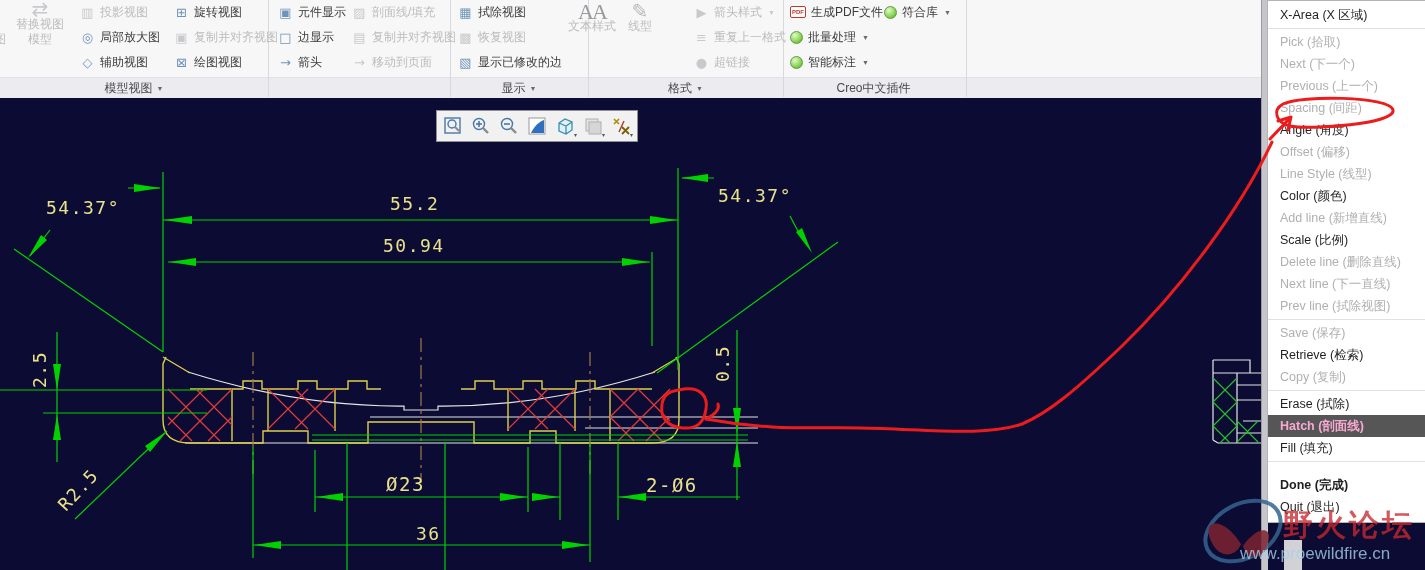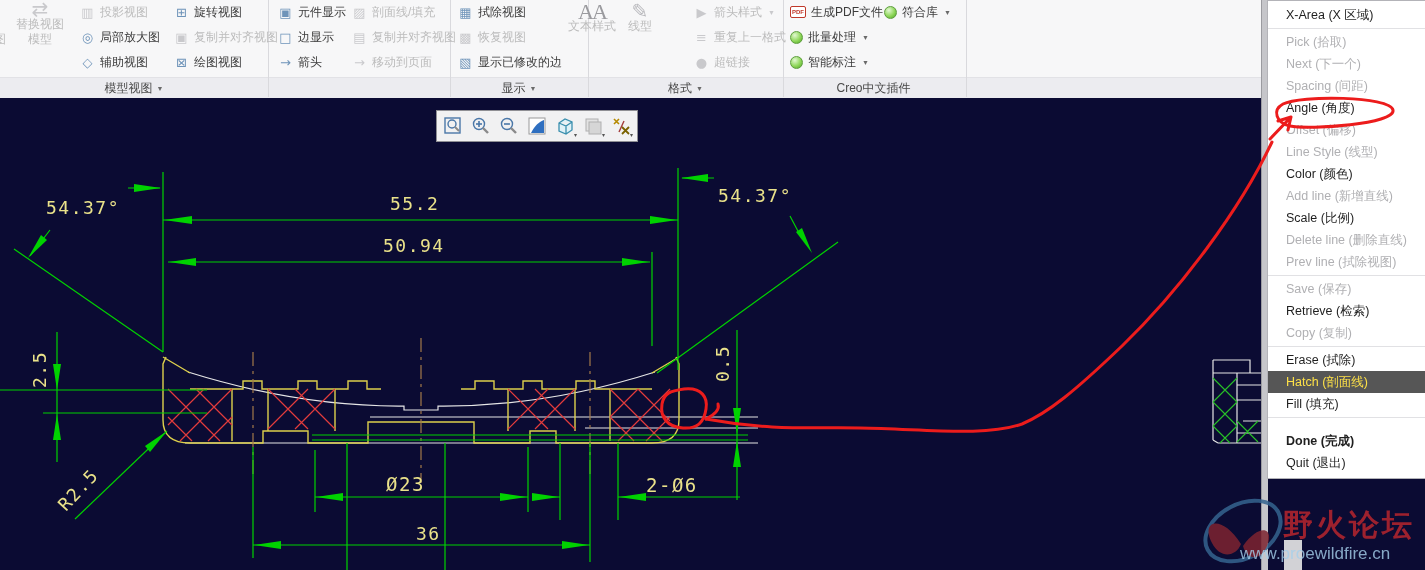--- a/index.html
+++ b/index.html
@@ -37,23 +37,23 @@
   #viewbar{position:absolute;left:436px;top:110px;height:30px;display:flex;align-items:center;
            background:#f1f1f2;border:1px solid #8f8f94;padding:0 3px;gap:2px;}
   .vbtn{width:26px;height:26px;display:flex;align-items:center;justify-content:center;position:relative;}
   .vbtn svg{display:block;}
   .vbtn .corner{position:absolute;right:1px;bottom:1px;font-size:6px;color:#555;}
   
   #menustrip{position:absolute;left:1261px;top:0;width:6px;height:570px;background:#c6c6ca;border-left:1px solid #9b9ba0;}
   #menu{position:absolute;left:1267px;top:0;width:158px;background:#ffffff;
         border:1px solid #b3b3b8;border-right:none;box-sizing:border-box;padding:3px 0 4px 0;
         font-size:12.5px;}
-  .mi{height:22px;line-height:22px;padding-left:18px;color:#1f1f1f;cursor:default;white-space:nowrap;}
+  .mi{height:22px;line-height:22px;padding-left:12px;color:#1f1f1f;cursor:default;white-space:nowrap;}
   .mi.dis{color:#b0b0b3;}
-  .mi.hl{background:#565656;color:#fde047;}
+  .mi.hl{background:#565656;color:#f9a8d4;font-weight:bold;}
   .mi.bold{font-weight:bold;margin-top:12px;}
   .msep{border-top:1px solid #e1e1e4;margin:2px 0;}
   #scrollnub{position:absolute;left:1284px;top:540px;width:18px;height:30px;background:#d2d2d6;}
 </style>
 </head>
 <body>
 
 <div id="stage">
 
   <div id="canvasbg"></div>
@@ -336,28 +336,30 @@
     </div>
   </div>
 
   <div id="menustrip"></div>
   <div id="scrollnub"></div>
   <div id="menu">
     <div class="mi">X-Area (X 区域)</div>
     <div class="msep"></div>
     <div class="mi dis">Pick (拾取)</div>
     <div class="mi dis">Next (下一个)</div>
+    <div class="mi dis">Previous (上一个)</div>
     <div class="mi dis">Spacing (间距)</div>
     <div class="mi">Angle (角度)</div>
     <div class="mi dis">Offset (偏移)</div>
     <div class="mi dis">Line Style (线型)</div>
     <div class="mi">Color (颜色)</div>
     <div class="mi dis">Add line (新增直线)</div>
     <div class="mi">Scale (比例)</div>
     <div class="mi dis">Delete line (删除直线)</div>
+    <div class="mi dis">Next line (下一直线)</div>
     <div class="mi dis">Prev line (拭除视图)</div>
     <div class="msep"></div>
     <div class="mi dis">Save (保存)</div>
     <div class="mi">Retrieve (检索)</div>
     <div class="mi dis">Copy (复制)</div>
     <div class="msep"></div>
     <div class="mi">Erase (拭除)</div>
     <div class="mi hl">Hatch (剖面线)</div>
     <div class="mi">Fill (填充)</div>
     <div class="msep"></div>

